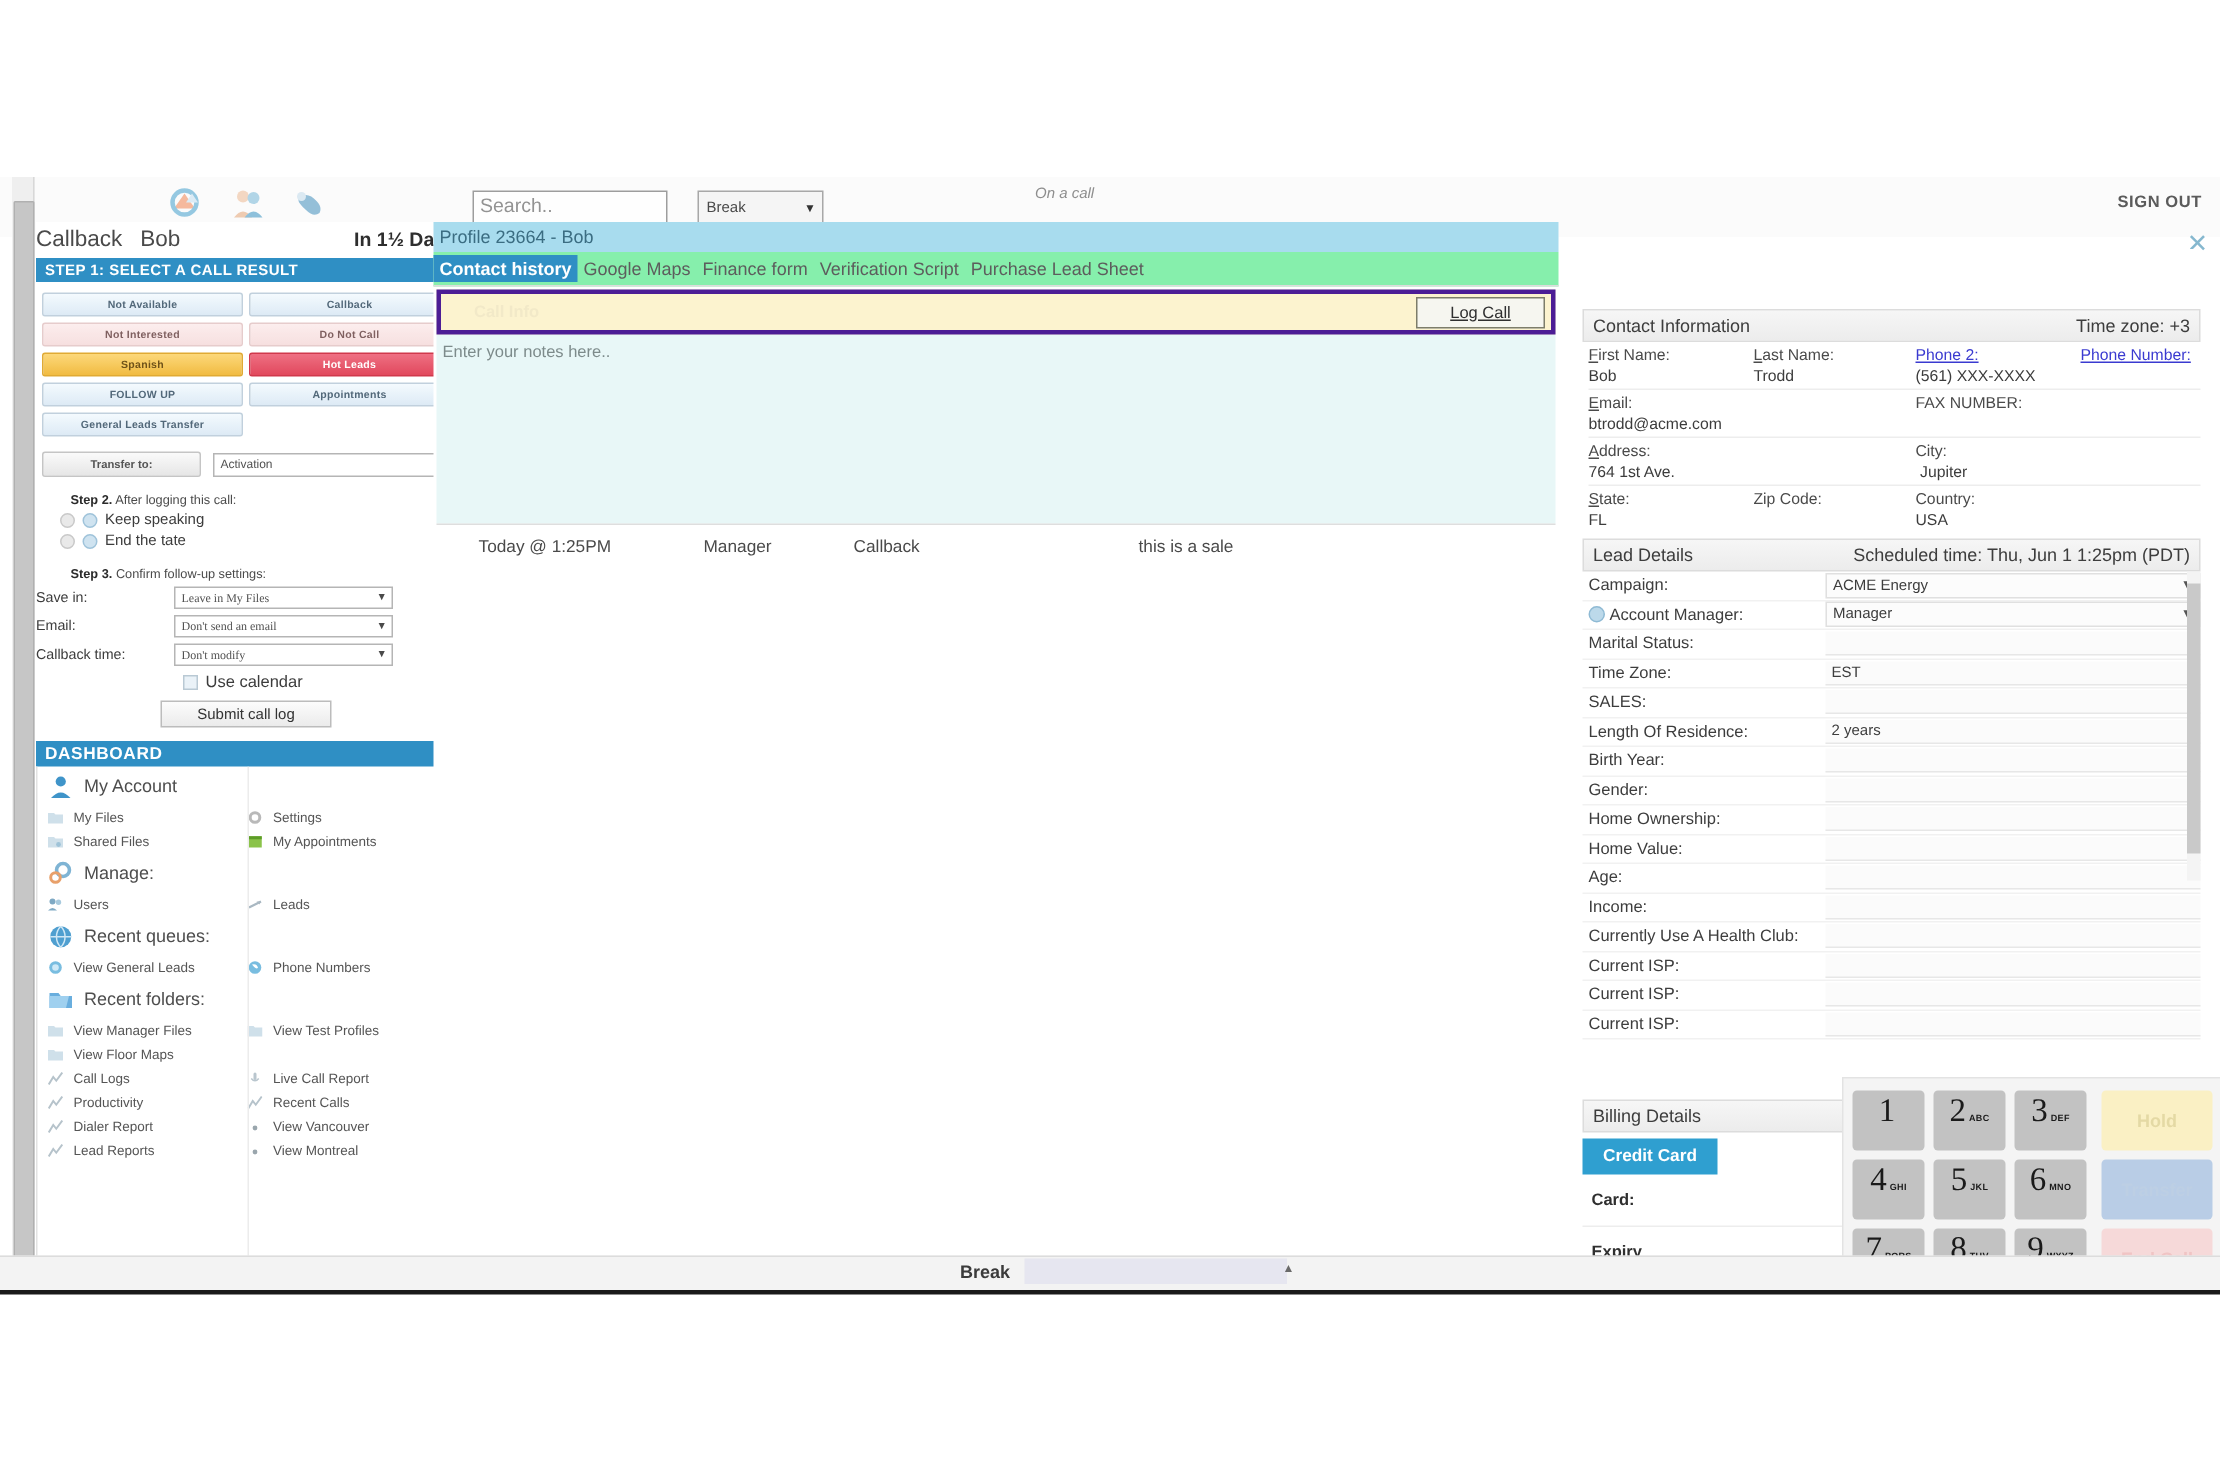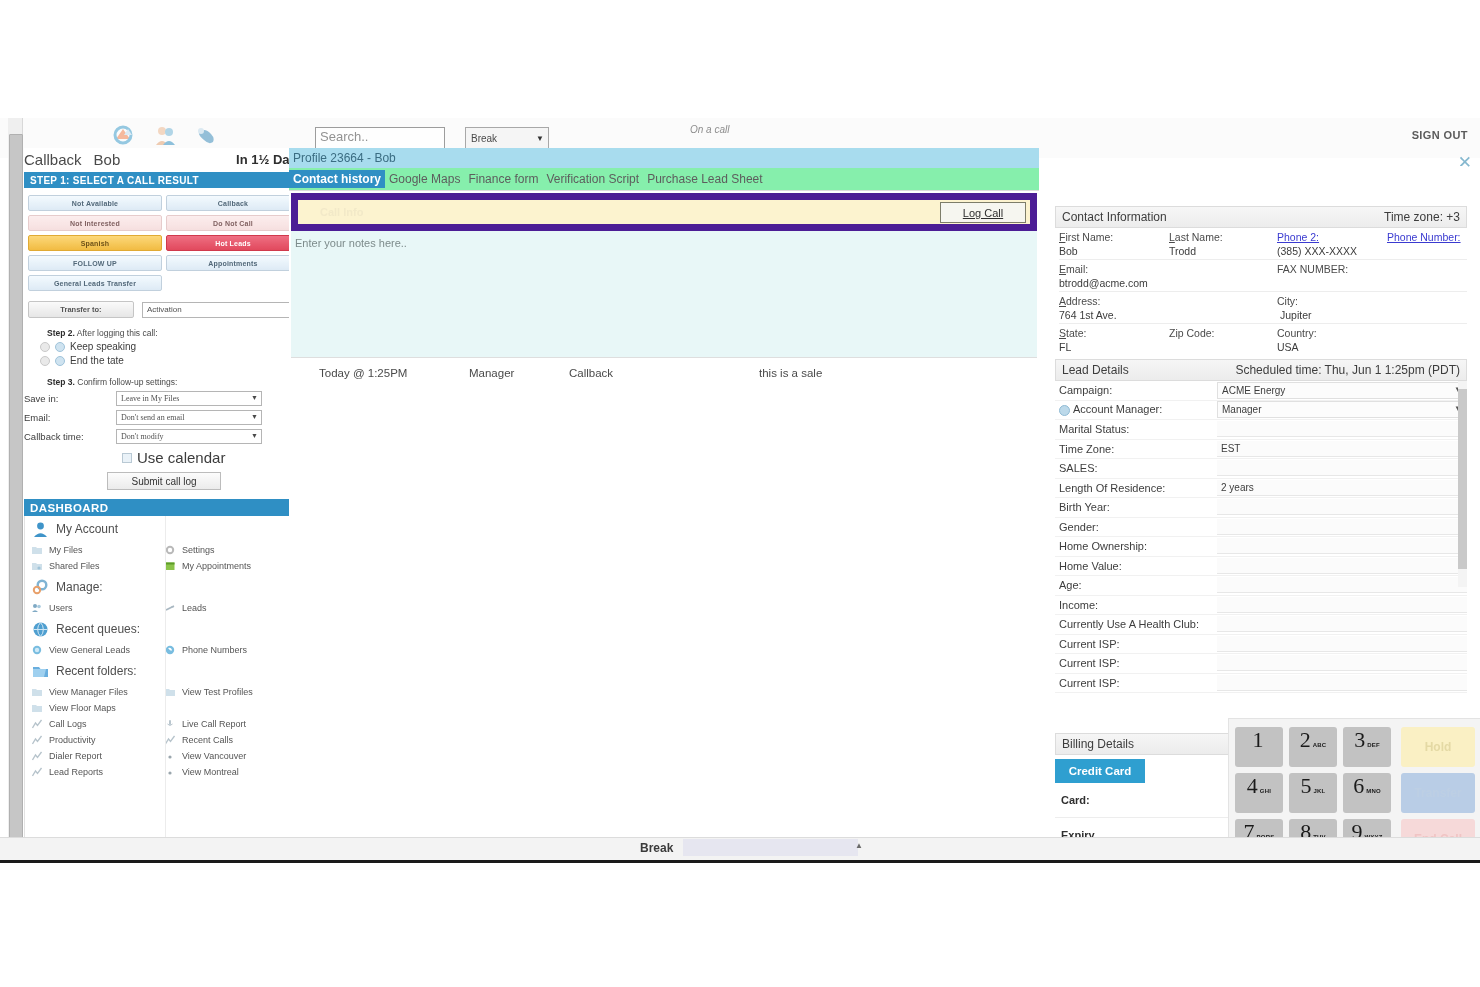--- a/index.html
+++ b/index.html
@@ -44,21 +44,21 @@
   .xfersel .arw{position:absolute;right:4px;top:3px;font-size:7px;}
   .steplbl{margin-top:10px;font-size:8.5px;color:#4a4a4a;}
   .steplbl b{color:#2b2b2b;padding-left:23px;}
   .radiorow{display:flex;align-items:center;gap:5px;margin-top:3px;padding-left:16px;font-size:10px;color:#3c3c3c;}
   .radio{width:8px;height:8px;border-radius:50%;background:#e9e9e9;border:1px solid #c9c9c9;}
   .radio.b{background:#cfe3f0;border-color:#9fc3da;}
   .fuprow{display:flex;align-items:center;margin-top:4px;font-size:9.5px;color:#3c3c3c;}
   .fuprow .lb{width:92px;}
   .fupsel{width:140px;height:13px;border:1px solid #b5b5b5;background:#fff;font-size:8px;color:#4a4a4a;display:flex;align-items:center;padding-left:4px;position:relative;font-family:Liberation Serif, serif;}
   .fupsel .arw{position:absolute;right:3px;top:2px;font-size:7px;}
-  .usecal{display:flex;align-items:center;gap:5px;margin-top:5px;padding-left:98px;font-size:15px;color:#3c3c3c;}
+  .usecal{display:flex;align-items:center;gap:5px;margin-top:5px;padding-left:98px;font-size:11px;color:#3c3c3c;}
   .chk{width:8px;height:8px;border:1px solid #b9c9d4;background:#eaf2f8;}
   .submitwrap{margin-top:6px;display:flex;justify-content:center;}
   .submitbtn{width:112px;height:16px;border:1px solid #bcbcbc;background:linear-gradient(#fcfcfc,#ebebeb);font-size:10px;color:#333;display:flex;align-items:center;justify-content:center;}
 
   
   .dashbar{margin-top:9px;height:17px;background:#2f8fc4;color:#fff;font-size:11.5px;font-weight:bold;letter-spacing:.4px;padding-left:6px;display:flex;align-items:center;}
   .dashbody{position:relative;border-left:1px solid #e2e2e2;border-right:1px solid #e2e2e2;height:392px;overflow:hidden;}
   .dashbody:before{content:"";position:absolute;left:140px;top:0;width:1px;height:392px;background:#ececec;}
   .dscroll{position:absolute;right:0;top:0;width:8px;height:392px;background:#f2f2f2;}
   .dscroll .dthumb{position:absolute;left:0;top:10px;width:8px;height:330px;background:#cdcdcd;}
@@ -68,21 +68,21 @@
   .links{display:flex;flex-wrap:wrap;padding-left:7px;}
   .lnk{width:133px;display:flex;align-items:center;gap:7px;height:16px;font-size:9px;color:#555;}
   .lnk .ic{width:10px;height:10px;flex:0 0 10px;}
 
   
   .center{position:absolute;left:289px;top:30px;width:750px;height:712px;background:#fff;}
   .profbar{height:20px;background:#a8dcee;color:#3b6d82;font-size:12px;display:flex;align-items:center;padding-left:4px;}
   .tabs{height:22px;display:flex;align-items:center;background:#86efac;border-bottom:1px solid #dcdcdc;}
   .tab{font-size:12px;color:#5d5d5d;padding:2px 4px;}
   .tab.active{background:#2f8fc4;color:#fff;font-weight:bold;}
-  .callinfo{margin:2px 2px 0 2px;height:24px;background:#fcf3cf;border:7px solid #4c1d95;display:flex;align-items:center;padding-left:22px;position:relative;}
+  .callinfo{margin:2px 2px 0 2px;height:24px;background:#fcf3cf;border:3px solid #4c1d95;display:flex;align-items:center;padding-left:22px;position:relative;}
   .callinfo .ghost{font-size:11px;color:#f2e9c8;font-weight:bold;}
   .logcall{position:absolute;right:4px;top:2px;width:84px;height:19px;border:1px solid #7d7d6a;background:#f6f6f0;font-size:11px;color:#2f2f2f;display:flex;align-items:center;justify-content:center;}
   .logcall u{text-decoration:underline;}
   .notes{margin:0 2px;height:120px;background:#e8f7f7;font-size:11px;color:#7d8b8b;padding:6px 0 0 4px;}
   .histhdr{margin:0 2px;border-top:1px solid #dedede;height:30px;display:flex;align-items:center;font-size:11.5px;color:#4a4a4a;}
   .histhdr span{display:block;}
   .h1{width:150px;padding-left:28px;}
   .h2{width:100px;}
   .h3{width:190px;}
   .h4{}
@@ -480,21 +480,21 @@
     <div class="ci">
       <div class="r f">
         <span class="lbl c1"><span class="u1">F</span>irst Name:</span>
         <span class="lbl c2"><span class="u1">L</span>ast Name:</span>
         <span class="link c3">Phone 2:</span>
         <span class="link c4">Phone Number:</span>
       </div>
       <div class="r">
         <span class="val c1">Bob</span>
         <span class="val c2">Trodd</span>
-        <span class="val c3">(385) XXX-XXXX</span>
+        <span class="val c3">(561) XXX-XXXX</span>
         <span class="val c4"></span>
       </div>
       <div class="sep"></div>
       <div class="r f">
         <span class="lbl c1"><span class="u1">E</span>mail:</span>
         <span class="lbl c2"></span>
         <span class="lbl c3">FAX NUMBER:</span>
       </div>
       <div class="r">
         <span class="val" style="width:218px">btrodd@acme.com</span>

